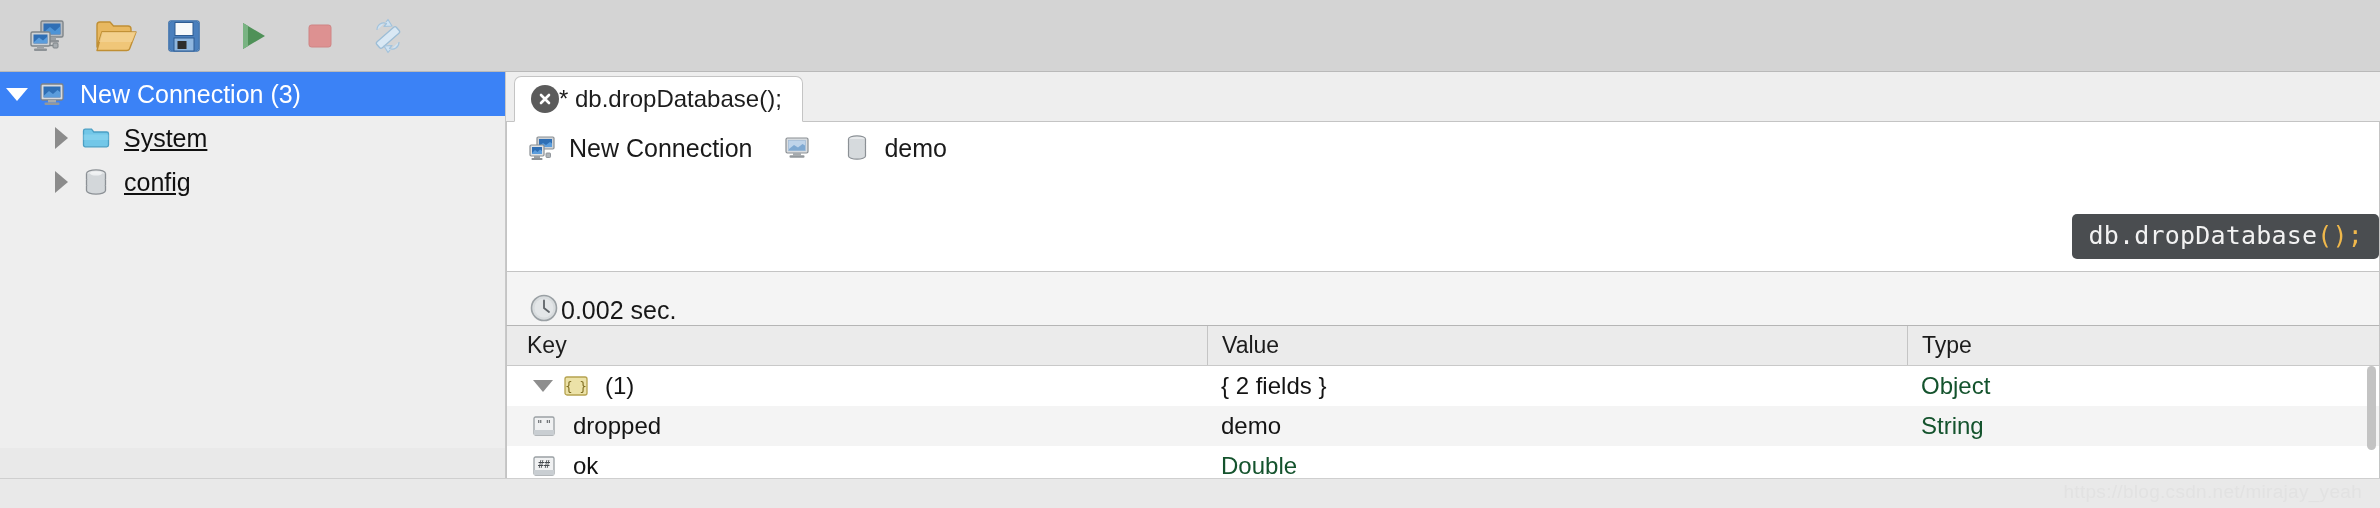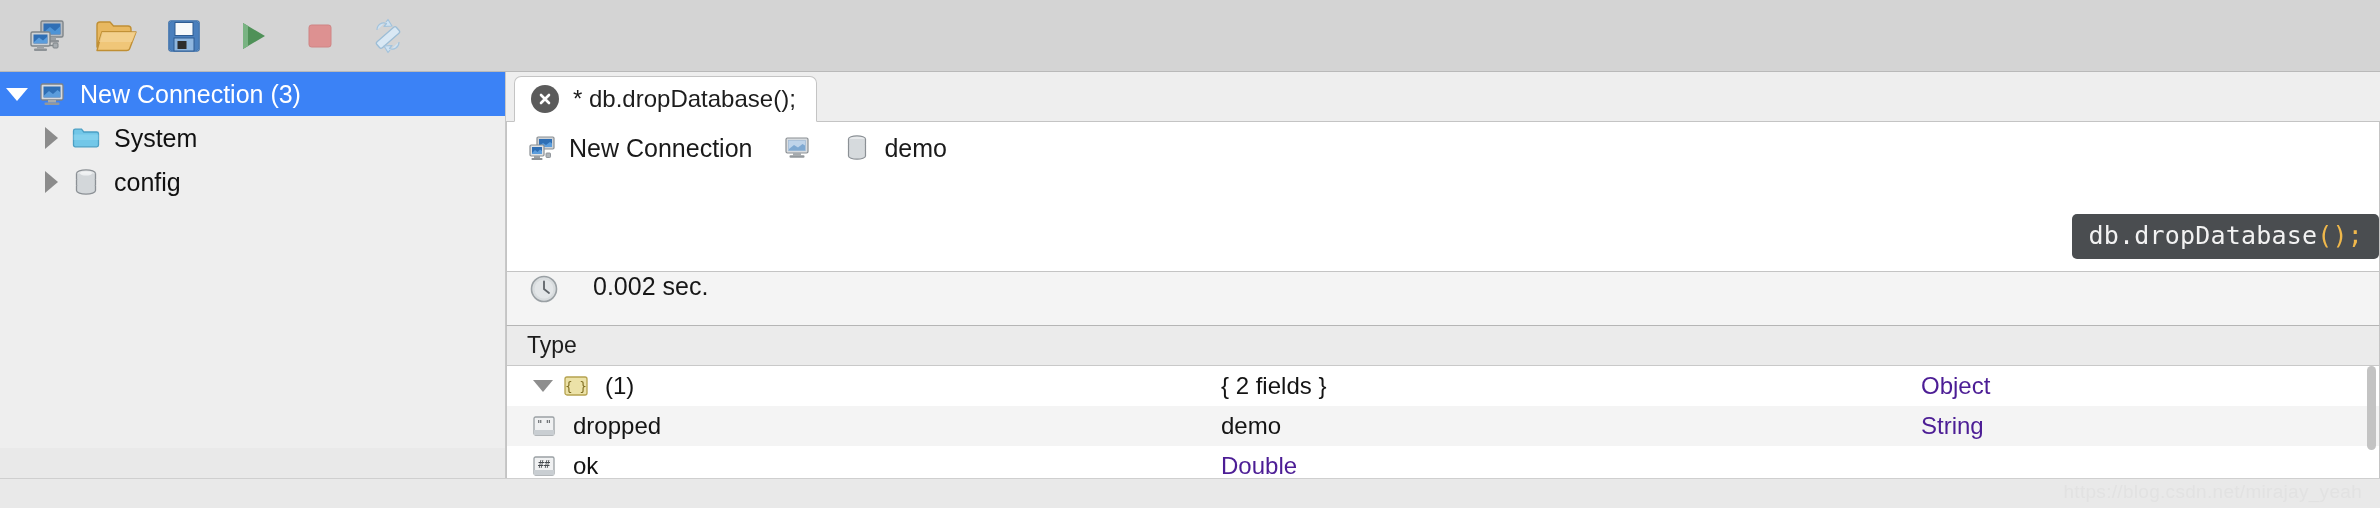--- a/index.html
+++ b/index.html
@@ -93,21 +93,21 @@
     border-top: 11px solid transparent;
     border-bottom: 11px solid transparent;
     border-left: 13px solid #8b8b8b;
   }
   .tree-icon {
     width: 36px; min-width: 36px;
     display: flex; align-items: center; justify-content: center;
     margin-right: 10px;
   }
   .tree-label { line-height: 1; }
-  .indent-1 { padding-left: 34px; }
+  .indent-1 { padding-left: 44px; text-decoration: underline; }
 
   
   .main {
     flex: 1;
     min-width: 0;
     display: flex;
     flex-direction: column;
     background: #eeeeee;
     position: relative;
   }
@@ -126,21 +126,20 @@
     content: "";
     position: absolute;
     left: 0; right: 0; bottom: 0;
     height: 1px;
     background: #c4c4c4;
   }
   .tab {
     height: 46px;
     display: flex;
     align-items: center;
-    gap: 14px;
     padding: 0 20px 0 16px;
     background: #ffffff;
     border: 1px solid #c4c4c4;
     border-bottom: 1px solid #ffffff;
     border-radius: 7px 7px 0 0;
     font-size: 24px;
     color: #1d1d1d;
     position: relative;
     z-index: 2;
     cursor: pointer;
@@ -209,23 +208,23 @@
 
   
   .status-strip {
     height: 54px;
     min-height: 54px;
     background: #f4f4f4;
     border-top: 1px solid #c4c4c4;
     border-left: 1px solid #c4c4c4;
     border-right: 1px solid #c4c4c4;
     display: flex;
-    align-items: flex-start;
+    align-items: flex-end;
     padding-left: 20px;
-    gap: 32px;
+    gap: 0;
     font-size: 25px;
     color: #171717;
   }
   .clock-ico { width: 34px; height: 34px; display:flex; align-items:center; justify-content:center; }
 
   
   .results {
     flex: 1;
     min-height: 0;
     display: flex;
@@ -274,21 +273,21 @@
   .trow.alt { background: #f4f4f4; }
   .trow.plain { background: #ffffff; }
   .td {
     height: 100%;
     display: flex;
     align-items: center;
     overflow: hidden;
   }
   .td.key-cell { padding-left: 20px; gap: 0; }
   .td.val-cell { padding-left: 14px; }
-  .td.type-cell { padding-left: 14px; color: #4c1d95; }
+  .td.type-cell { padding-left: 14px; color: #14532d; }
 
   .row-tw {
     width: 32px; min-width: 32px;
     display: flex; align-items: center; justify-content: center;
   }
   .row-tri-down {
     width: 0; height: 0;
     border-left: 10px solid transparent;
     border-right: 10px solid transparent;
     border-top: 12px solid #8e8e8e;
@@ -544,20 +543,22 @@
             <circle cx="16" cy="16" r="9.5" fill="#eceff1" opacity="0.55"></circle>
             <path d="M16 8.5 L16 16 L21 20" stroke="#5e6368" stroke-width="1.8" fill="none" stroke-linecap="round"></path>
           </svg>
         </span>
         <span>0.002 sec.</span>
       </div>
 
       <div class="results">
 
         <div class="tbl-head">
+          <div class="th col-key">Key</div>
+          <div class="th col-value">Value</div>
           <div class="th col-type">Type</div>
         </div>
 
         <div class="tbl-body">
 
           <div class="trow plain">
             <div class="td key-cell col-key">
               <span class="row-tw">
                   <span class="row-tri-down"></span>
                 </span>

